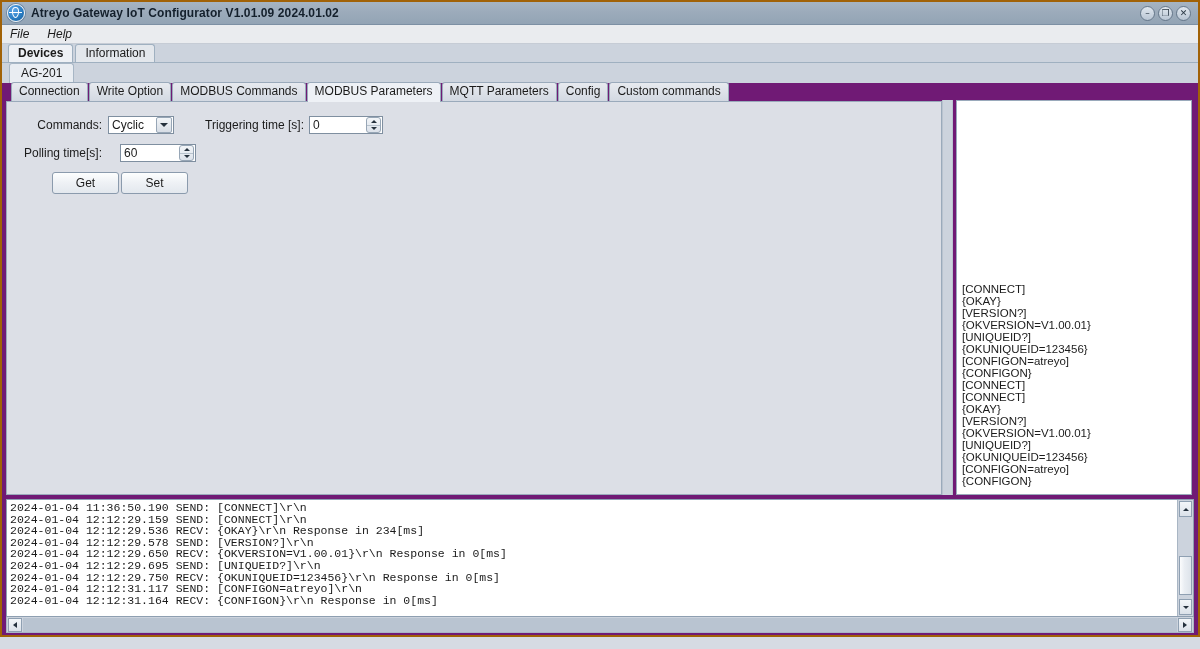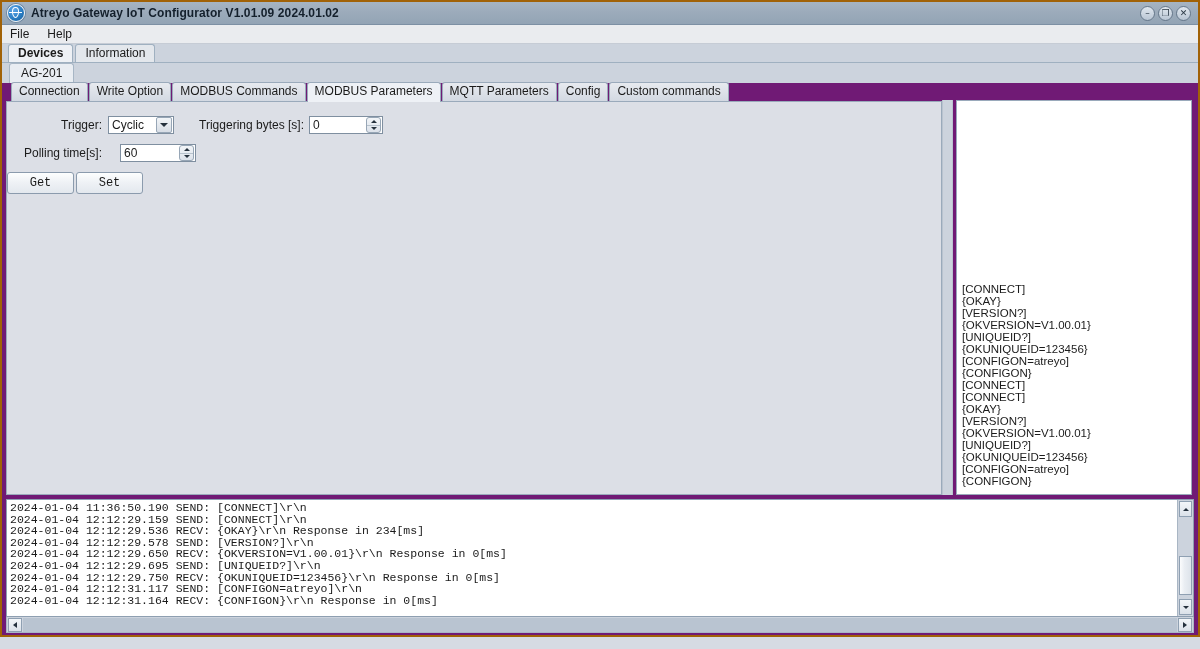--- a/index.html
+++ b/index.html
@@ -110,20 +110,21 @@
     padding-left: 6px;
     border-bottom: 1px solid #c6ccd5;
     box-sizing: border-box;
   }
   .menu-item {
     padding: 1px 8px 2px 2px;
     margin-right: 8px;
     font-size: 12px;
     color: #1b1b1b;
     cursor: default;
+    font-style: italic;
   }
 
   
   .devtabs {
     flex: 0 0 19px;
     height: 19px;
     background: #ccd3dd;
     display: flex;
     align-items: flex-end;
     padding-left: 6px;
@@ -329,22 +330,22 @@
   .spin-btns > div {
     flex: 1 1 50%;
     display: flex;
     align-items: center;
     justify-content: center;
   }
   .spin-btns > div:first-child { border-bottom: 1px solid #b7c2cd; }
 
   .btnrow {
     display: flex;
+    padding-left: 45px;
     margin-top: 6px;
-    font-family: Liberation Mono, monospace;
   }
   .btn {
     width: 67px;
     height: 22px;
     background: linear-gradient(to bottom, #fdfefe 0%, #eef1f5 50%, #e3e8ee 100%);
     border: 1px solid #8b9bad;
     border-radius: 3px;
     font-size: 12px;
     color: #1b1b1b;
     display: flex;
@@ -551,28 +552,28 @@
           <div class="itab active">MODBUS Parameters</div>
           <div class="itab">MQTT Parameters</div>
           <div class="itab">Config</div>
           <div class="itab">Custom commands</div>
         </div>
 
         <div class="tabpage">
           <div class="form">
 
             <div class="row">
-              <div class="lbl lbl-trigger">Trigger:</div>
+              <div class="lbl lbl-trigger">Commands:</div>
               <div class="combo">
                 <div class="val">Cyclic</div>
                 <div class="arrowbtn">
                     <i class="tri-down"></i>
                   </div>
               </div>
-              <div class="lbl lbl-trigtime">Triggering bytes [s]:</div>
+              <div class="lbl lbl-trigtime">Triggering time [s]:</div>
               <div class="spinner w-trig">
                 <div class="val">0</div>
                 <div class="spin-btns">
                   <div>
                       <i class="tri-up"></i>
                     </div>
                   <div>
                       <i class="tri-down-sm"></i>
                     </div>
                 </div>

